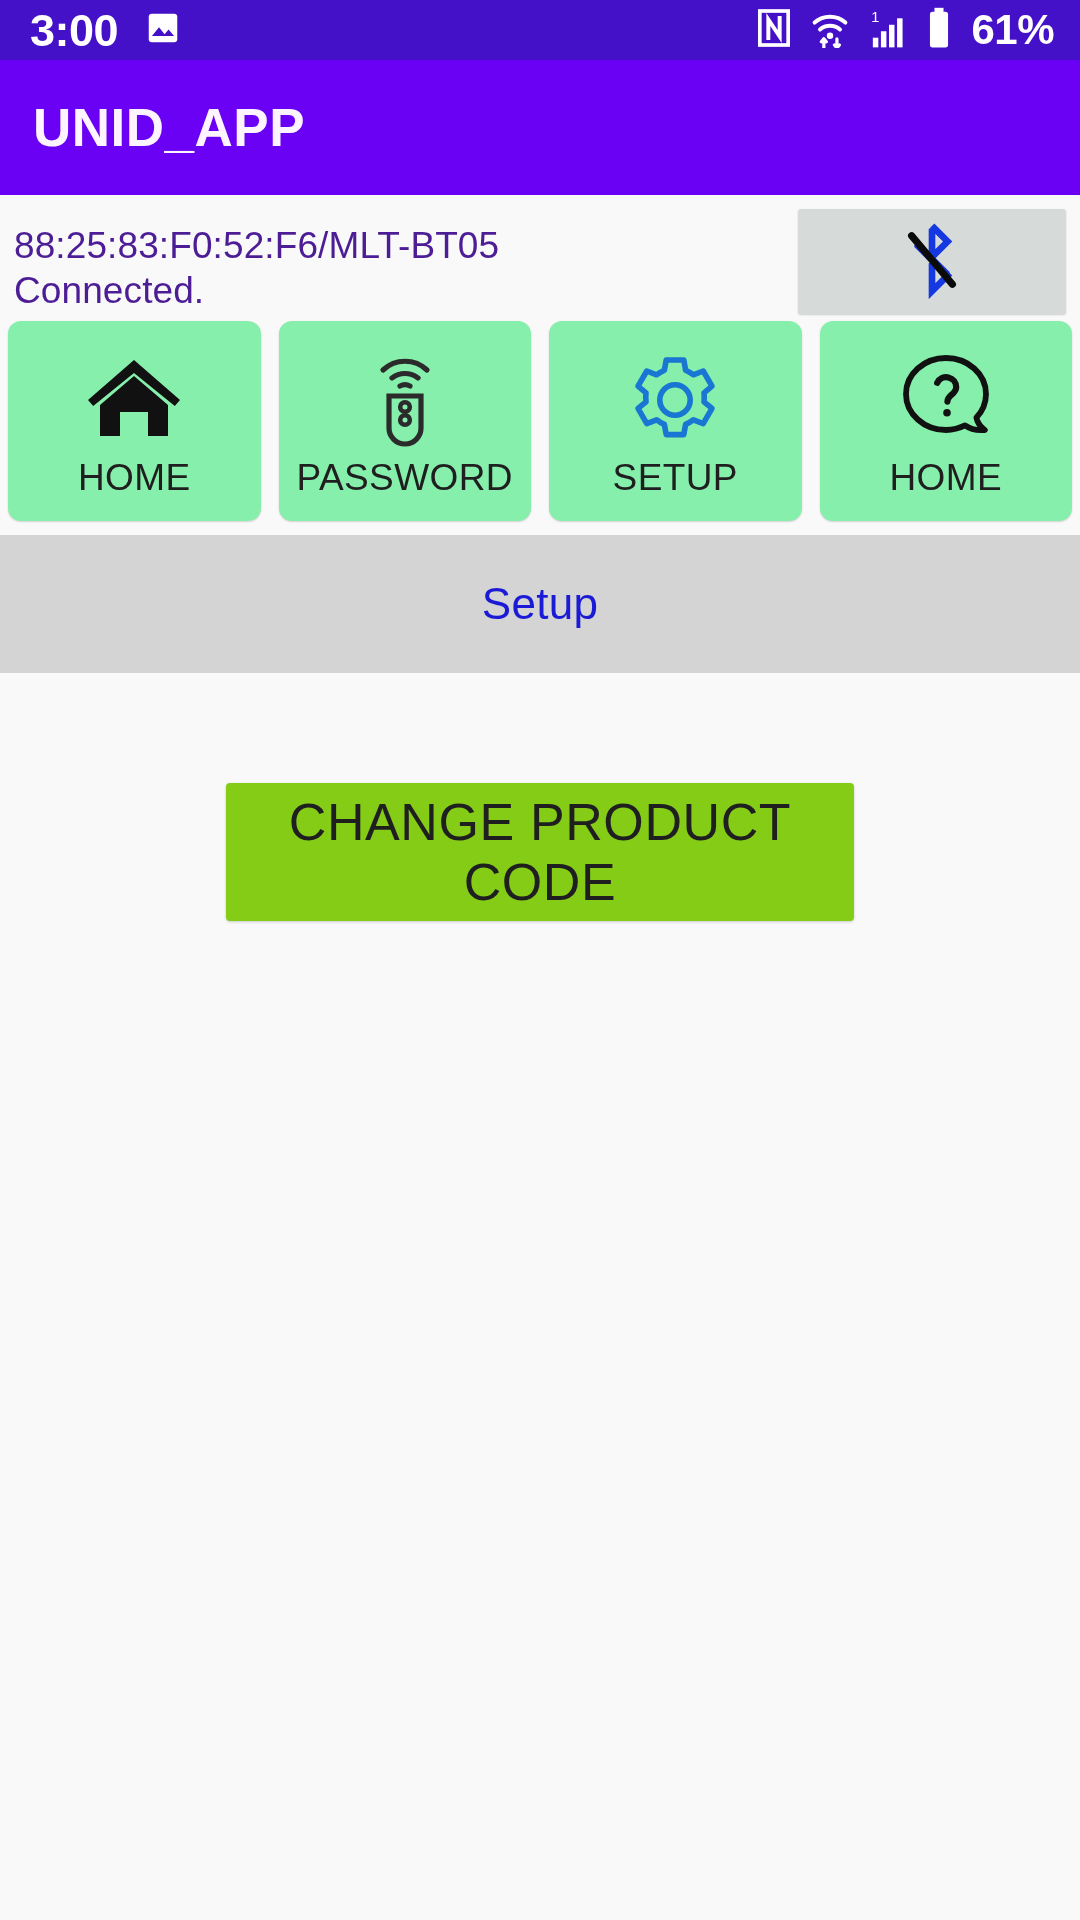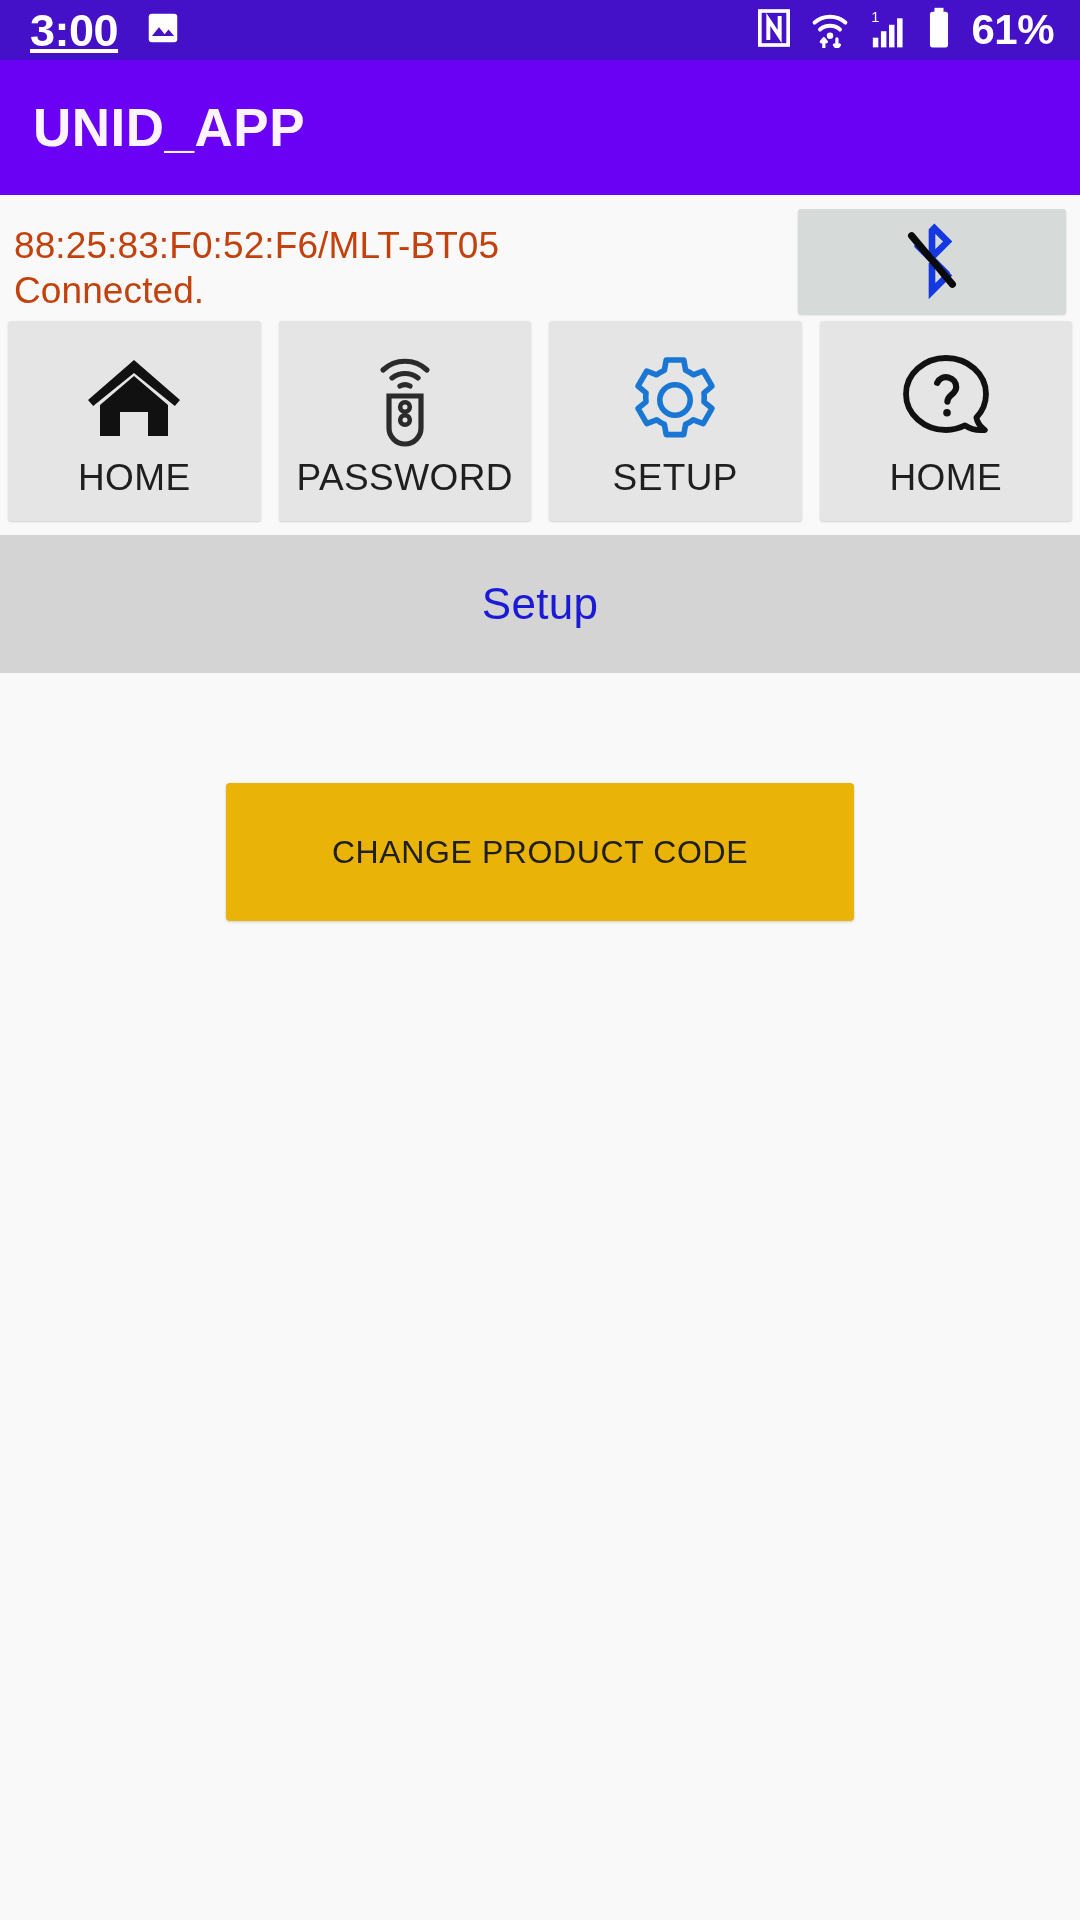--- a/index.html
+++ b/index.html
@@ -11,21 +11,21 @@
   }
 
   
   .status-bar{
     height:60px; background:#4410c8;
     display:flex; align-items:center;
     padding:0 26px 0 30px;
     color:#ffffff;
   }
   .status-left{ display:flex; align-items:center; gap:26px; }
-  .status-clock{ font-size:45px; font-weight:700; letter-spacing:-0.5px; line-height:1;text-decoration:underline; }
+  .status-clock{ font-size:45px; font-weight:700; letter-spacing:-0.5px; line-height:1; }
   .status-right{ margin-left:auto; display:flex; align-items:center; gap:17px; }
   .battery-pct{ font-size:42px; font-weight:700; letter-spacing:-0.5px; line-height:1; margin-left:2px;}
 
   
   .app-bar{
     height:135px; background:#6a00f4;
     display:flex; align-items:center;
     padding-left:33px;
   }
   .app-title{
@@ -33,41 +33,41 @@
   }
 
   
   .conn-row{
     display:flex; align-items:flex-start;
     padding:22px 10px 0 14px;
     height:130px;
   }
   .conn-text{ flex:1; padding-top:6px; }
   .conn-line{
-    font-size:37px; color:#c2410c; line-height:1.22; letter-spacing:0.1px;
+    font-size:37px; color:#4c1d95; line-height:1.22; letter-spacing:0.1px;
   }
   .bt-button{
     width:268px; height:105px;
     background:#d6dad8;
     border:none; border-radius:3px;
     display:flex; align-items:center; justify-content:center;
     margin-top:-8px; margin-right:4px;
     box-shadow:0 1px 2px rgba(0,0,0,0.18);
   }
 
   
   .nav-row{
     display:flex; gap:18px;
     padding:0 8px;
     margin-top:-4px;
   }
   .nav-btn{
     flex:1; height:200px;
-    background:#e5e5e5;
-    border:none; border-radius:3px;
+    background:#86efac;
+    border:none; border-radius:13px;
     display:flex; flex-direction:column;
     align-items:center; justify-content:center;
     gap:4px;
     box-shadow:0 1px 2px rgba(0,0,0,0.16);
   }
   .nav-icon{ height:110px; display:flex; align-items:center; justify-content:center; }
   .nav-label{
     font-size:37px; color:#1f1f1f; letter-spacing:0.4px;
   }
 
@@ -78,23 +78,23 @@
     display:flex; align-items:center; justify-content:center;
   }
   .section-title{
     font-size:44px; color:#1b1bd6; letter-spacing:0.3px;
   }
 
   
   .main-area{ padding-top:110px; display:flex; flex-direction:column; align-items:center; }
   .action-btn{
     width:628px; height:138px;
-    background:#eab308;
+    background:#84cc16;
     border:none; border-radius:4px;
-    font-size:32px; color:#1f1f1f; letter-spacing:0.6px;
+    font-size:52px; color:#1f1f1f; letter-spacing:0.6px;
     font-family:"Liberation Sans", sans-serif;
     box-shadow:0 1px 3px rgba(0,0,0,0.18);
   }
   .action-gap{ height:98px; }
 </style>
 </head>
 <body>
 
 <div class="status-bar">
   <div class="status-left">

